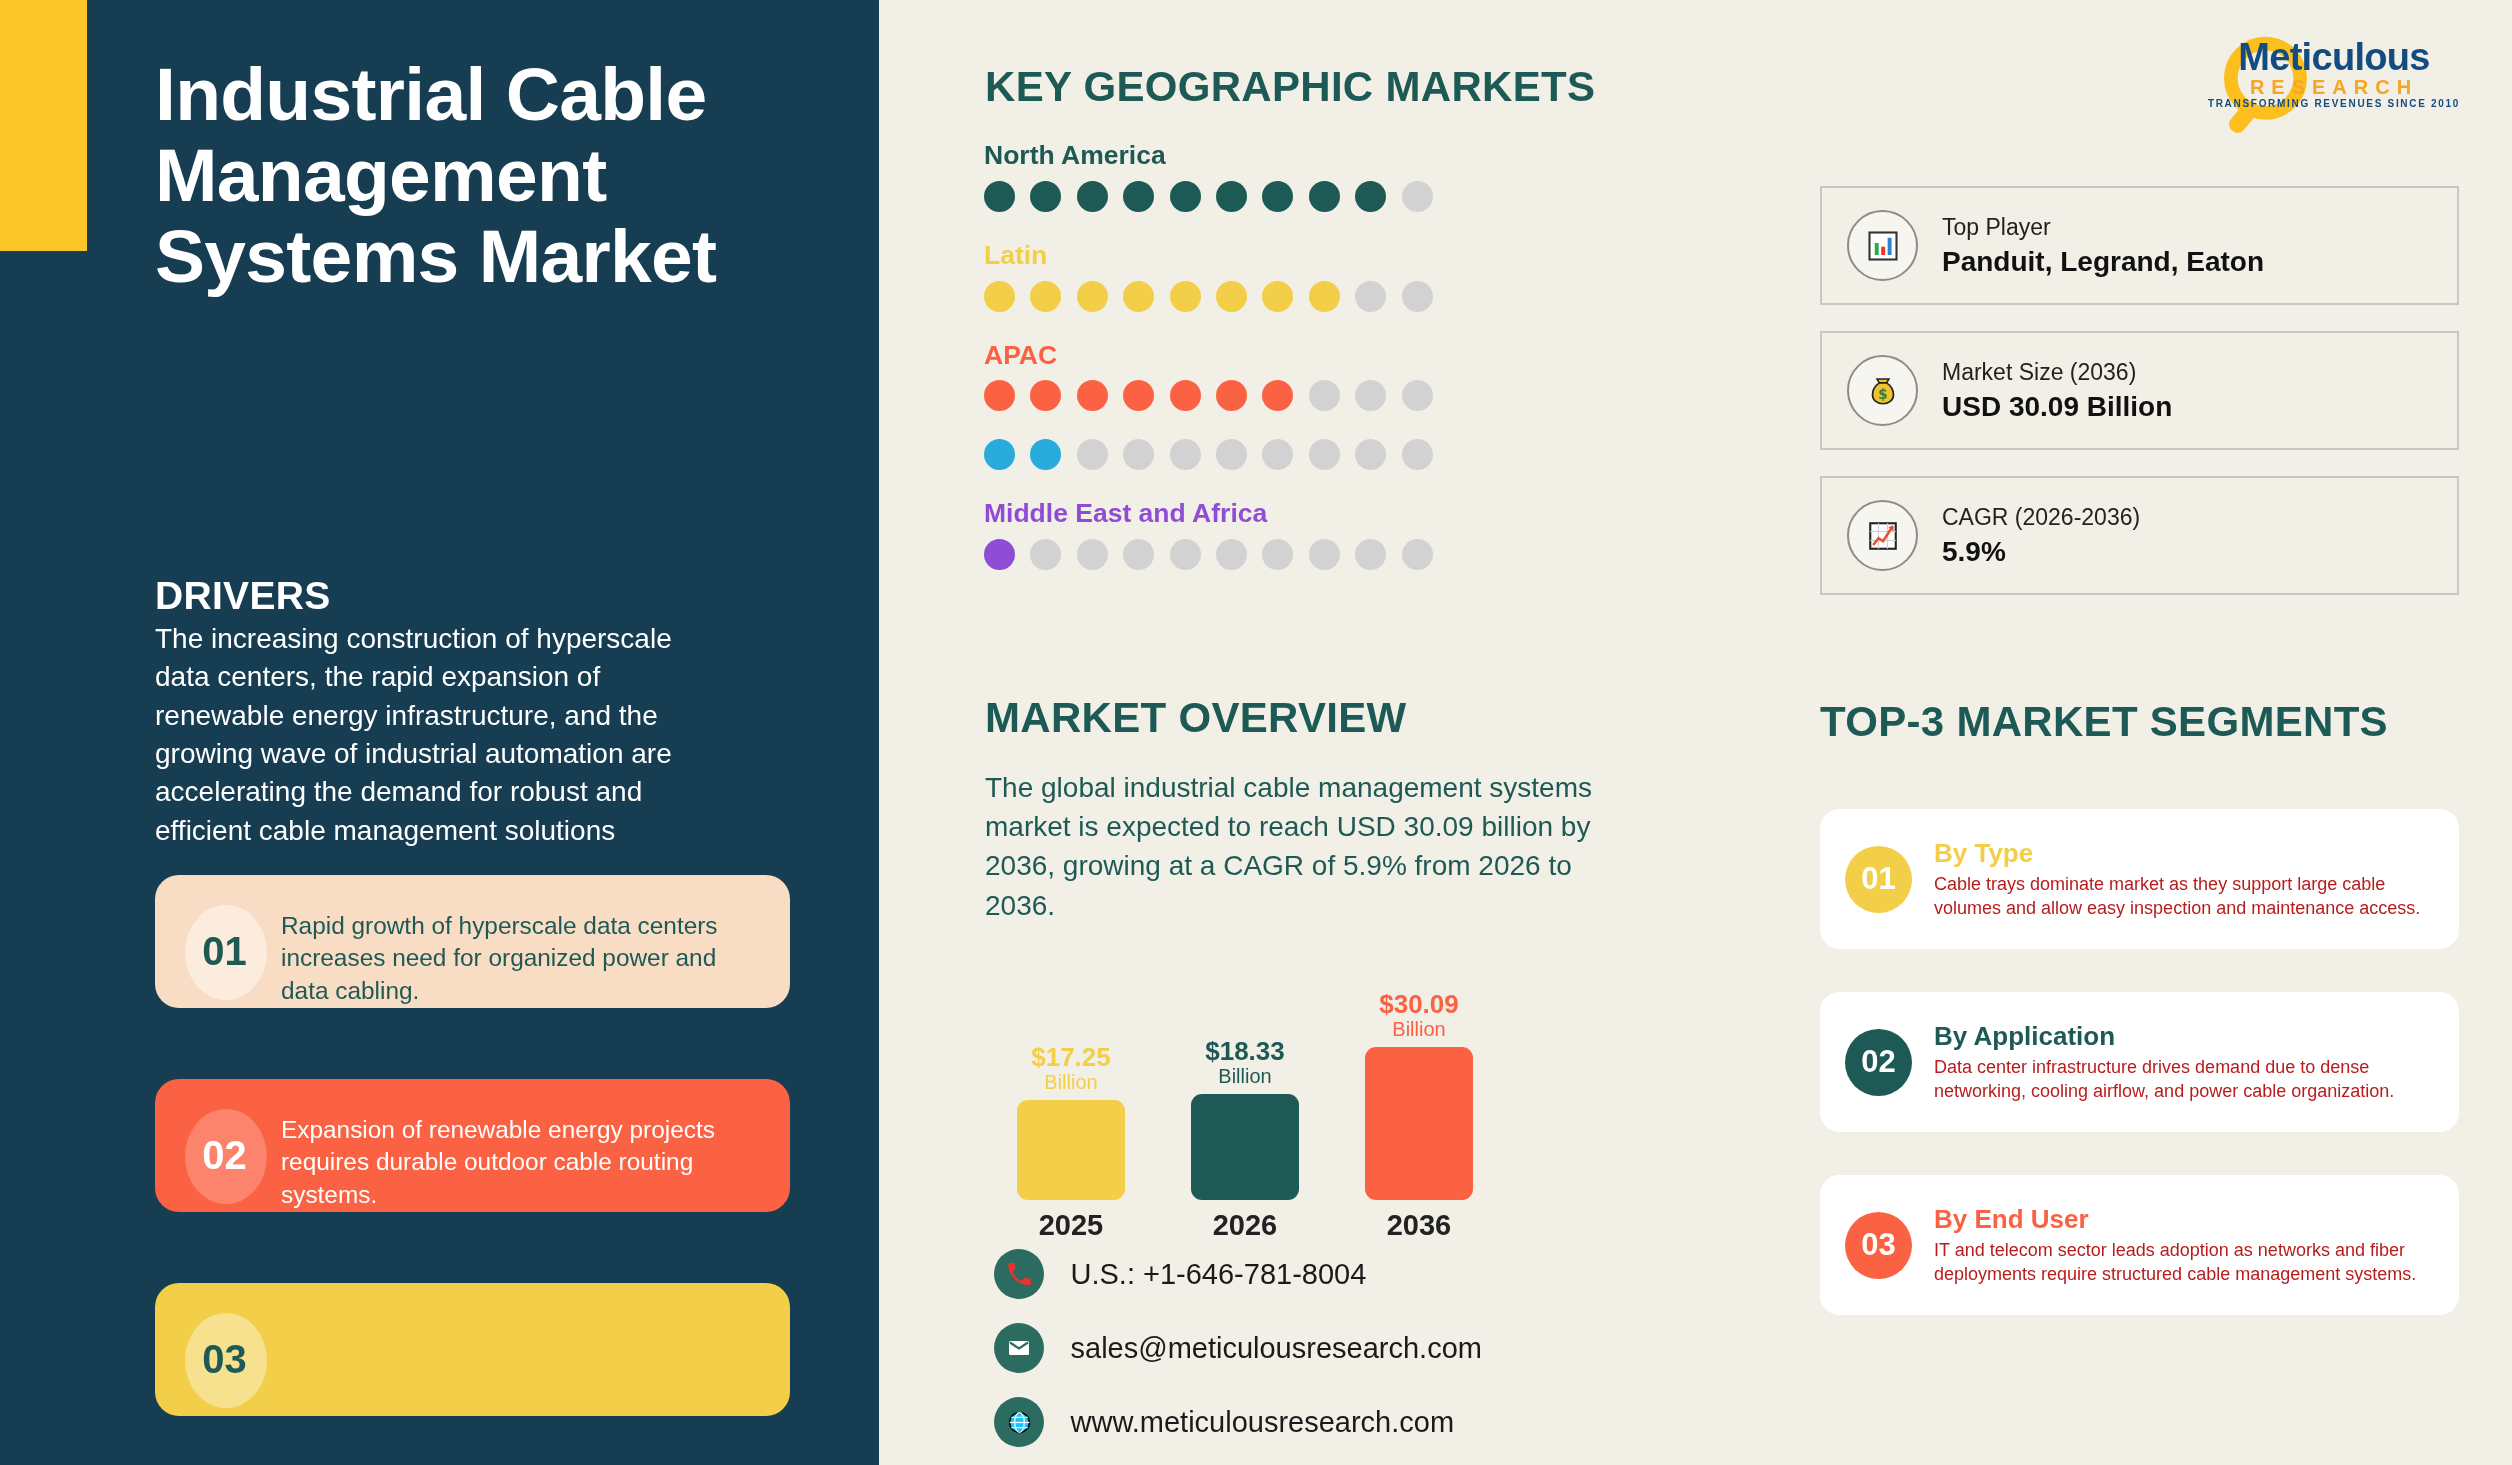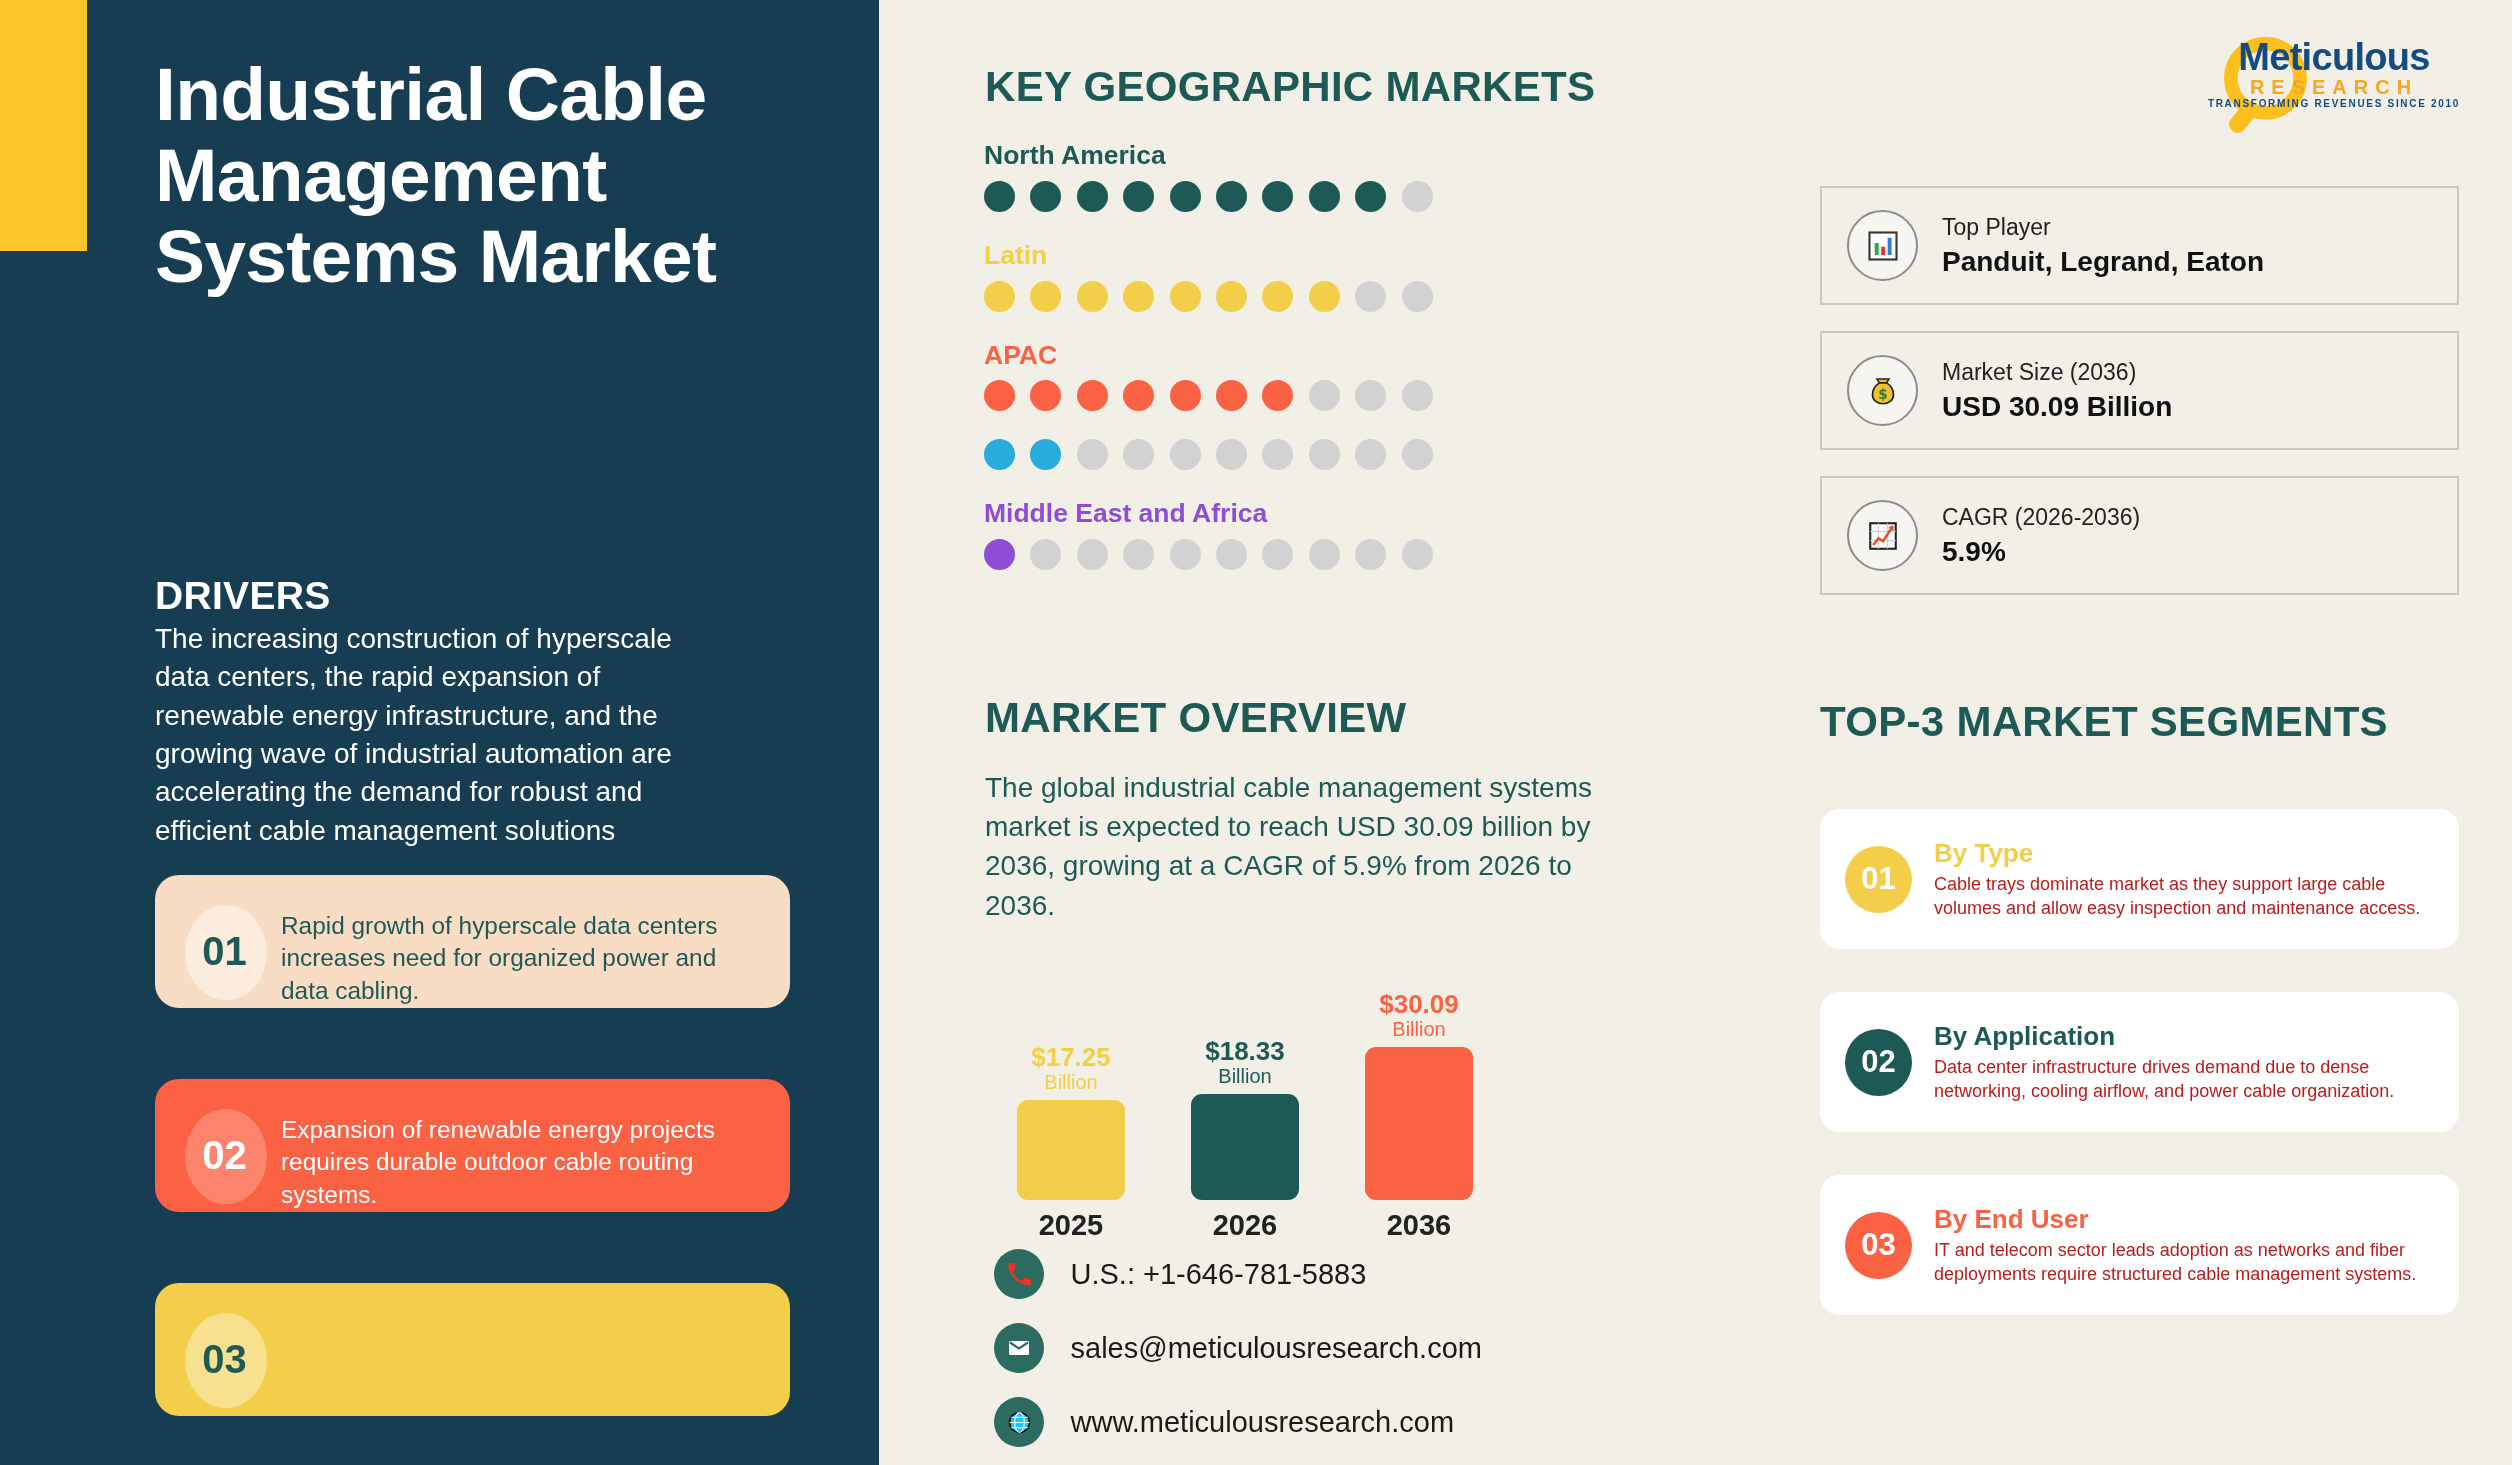--- a/index.html
+++ b/index.html
@@ -294,21 +294,21 @@
     </div>
 </div>
 
 <div class="contact">
   <div class="crow">
     <div class="cicon">
       <svg width="26.5" height="26.5" viewBox="0 0 24 24">
           <path fill="#E8342A" d="M6.6 10.8c1.6 3.2 4.2 5.8 7.4 7.4l2.5-2.5c.3-.3.8-.4 1.2-.3 1.2.4 2.5.6 3.8.6.6 0 1 .4 1 1V21c0 .6-.4 1-1 1C10.6 22 2 13.4 2 2.7c0-.6.4-1 1-1h4c.6 0 1 .4 1 1 0 1.3.2 2.6.6 3.8.1.4 0 .9-.3 1.2l-2.7 3.1z"></path>
         </svg>
     </div>
-    <div class="ctext">U.S.: +1-646-781-5883</div>
+    <div class="ctext">U.S.: +1-646-781-8004</div>
   </div>
   <div class="crow">
     <div class="cicon">
       <svg width="24" height="24" viewBox="0 0 24 24">
           <rect x="2" y="5" width="20" height="14" rx="1.5" fill="#fff"></rect>
           <path d="M3 6.5l9 6 9-6" stroke="#2B6B60" stroke-width="2.2" fill="none"></path>
         </svg>
     </div>
     <div class="ctext">sales@meticulousresearch.com</div>
   </div>

